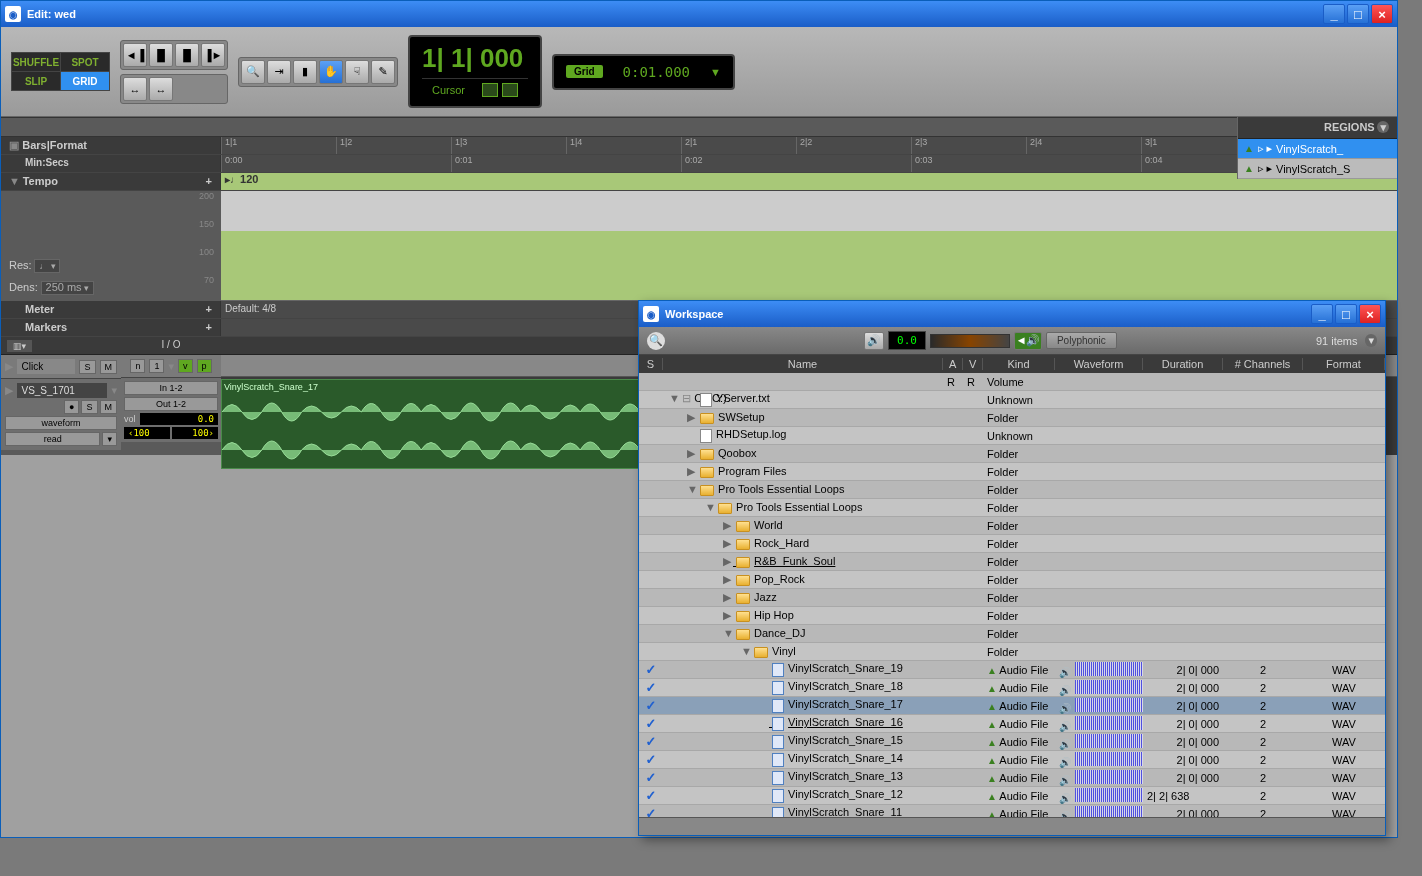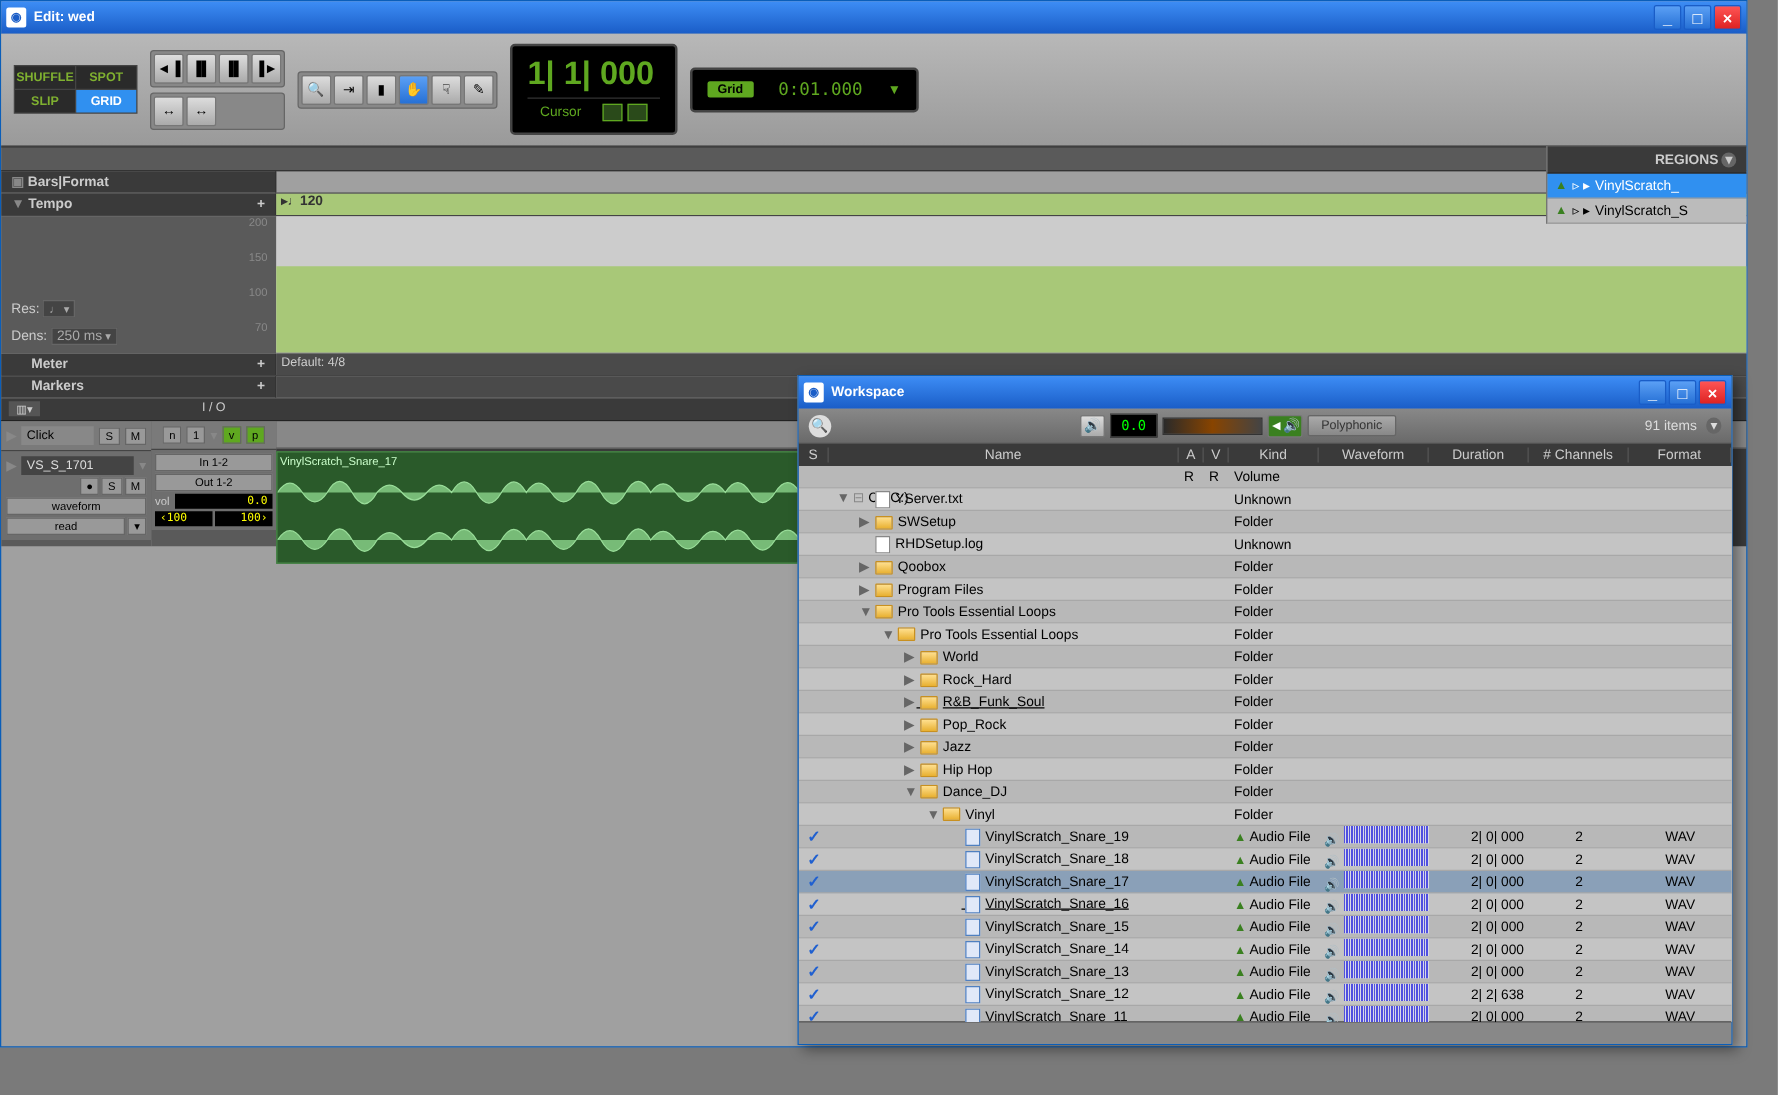--- a/index.html
+++ b/index.html
@@ -142,20 +142,41 @@
       <span class="label">Grid</span>
       <span class="val">0:01.000</span>
       <span style="color:#5fa820">▼</span>
     </div>
   </div>
 
   <div class="ruler-area"></div>
 
   <div class="ruler-row">
     <div class="ruler-label"><span style="color:#888">▣</span> <span>Bars|Format</span></div>
+    <div class="ruler-ticks" id="bars-ticks">
+        <span class="tick" style="left: 0px;">1|1</span>
+        <span class="tick" style="left: 115px;">1|2</span>
+        <span class="tick" style="left: 230px;">1|3</span>
+        <span class="tick" style="left: 345px;">1|4</span>
+        <span class="tick" style="left: 460px;">2|1</span>
+        <span class="tick" style="left: 575px;">2|2</span>
+        <span class="tick" style="left: 690px;">2|3</span>
+        <span class="tick" style="left: 805px;">2|4</span>
+        <span class="tick" style="left: 920px;">3|1</span>
+      </div>
+  </div>
+  <div class="ruler-row">
+    <div class="ruler-label" style="padding-left:24px">Min:Secs</div>
+    <div class="ruler-ticks" id="min-ticks">
+        <span class="tick" style="left: 0px;">0:00</span>
+        <span class="tick" style="left: 230px;">0:01</span>
+        <span class="tick" style="left: 460px;">0:02</span>
+        <span class="tick" style="left: 690px;">0:03</span>
+        <span class="tick" style="left: 920px;">0:04</span>
+      </div>
   </div>
   <div class="ruler-row">
     <div class="ruler-label"><span style="color:#888">▼</span> <span>Tempo</span> <span class="plus" style="float:right">+</span></div>
     <div class="ruler-ticks" style="background:#a8c878">
       <span class="tempo-marker">▸♩<span>120</span></span>
     </div>
   </div>
 
   <div style="display:flex">
     <div style="width:220px;background:#5a5a5a;position:relative">
@@ -561,21 +582,21 @@
         <div class="ws-cell" style="width: 80px; text-align: center;">2</div>
         <div class="ws-cell" style="flex: 1 1 0%; text-align: center;">WAV</div>
       </div>
       <div class="ws-row">
         <div class="ws-cell" style="width: 24px; text-align: center;"><span class="check">✓</span></div>
         <div class="ws-cell" style="width: 280px; padding-left: 96px;"><span class="disclosure"></span> <span class="audio-icon"></span><span>VinylScratch_Snare_12</span></div>
         <div class="ws-cell" style="width: 20px;"></div>
         <div class="ws-cell" style="width: 20px;"></div>
         <div class="ws-cell" style="width: 72px;"><span class="triangle-green">▲</span> Audio File</div>
         <div class="ws-cell" style="width: 88px;"><span class="spk-icon">🔊</span> <span class="wave-thumb"></span></div>
-        <div class="ws-cell" style="width: 80px; text-align: right;">2| 2| 638</div>
+        <div class="ws-cell" style="width: 80px; ">2| 2| 638</div>
         <div class="ws-cell" style="width: 80px; text-align: center;">2</div>
         <div class="ws-cell" style="flex: 1 1 0%; text-align: center;">WAV</div>
       </div>
       <div class="ws-row">
         <div class="ws-cell" style="width: 24px; text-align: center;"><span class="check">✓</span></div>
         <div class="ws-cell" style="width: 280px; padding-left: 96px;"><span class="disclosure"></span> <span class="audio-icon"></span><span>VinylScratch_Snare_11</span></div>
         <div class="ws-cell" style="width: 20px;"></div>
         <div class="ws-cell" style="width: 20px;"></div>
         <div class="ws-cell" style="width: 72px;"><span class="triangle-green">▲</span> Audio File</div>
         <div class="ws-cell" style="width: 88px;"><span class="spk-icon">🔊</span> <span class="wave-thumb"></span></div>

